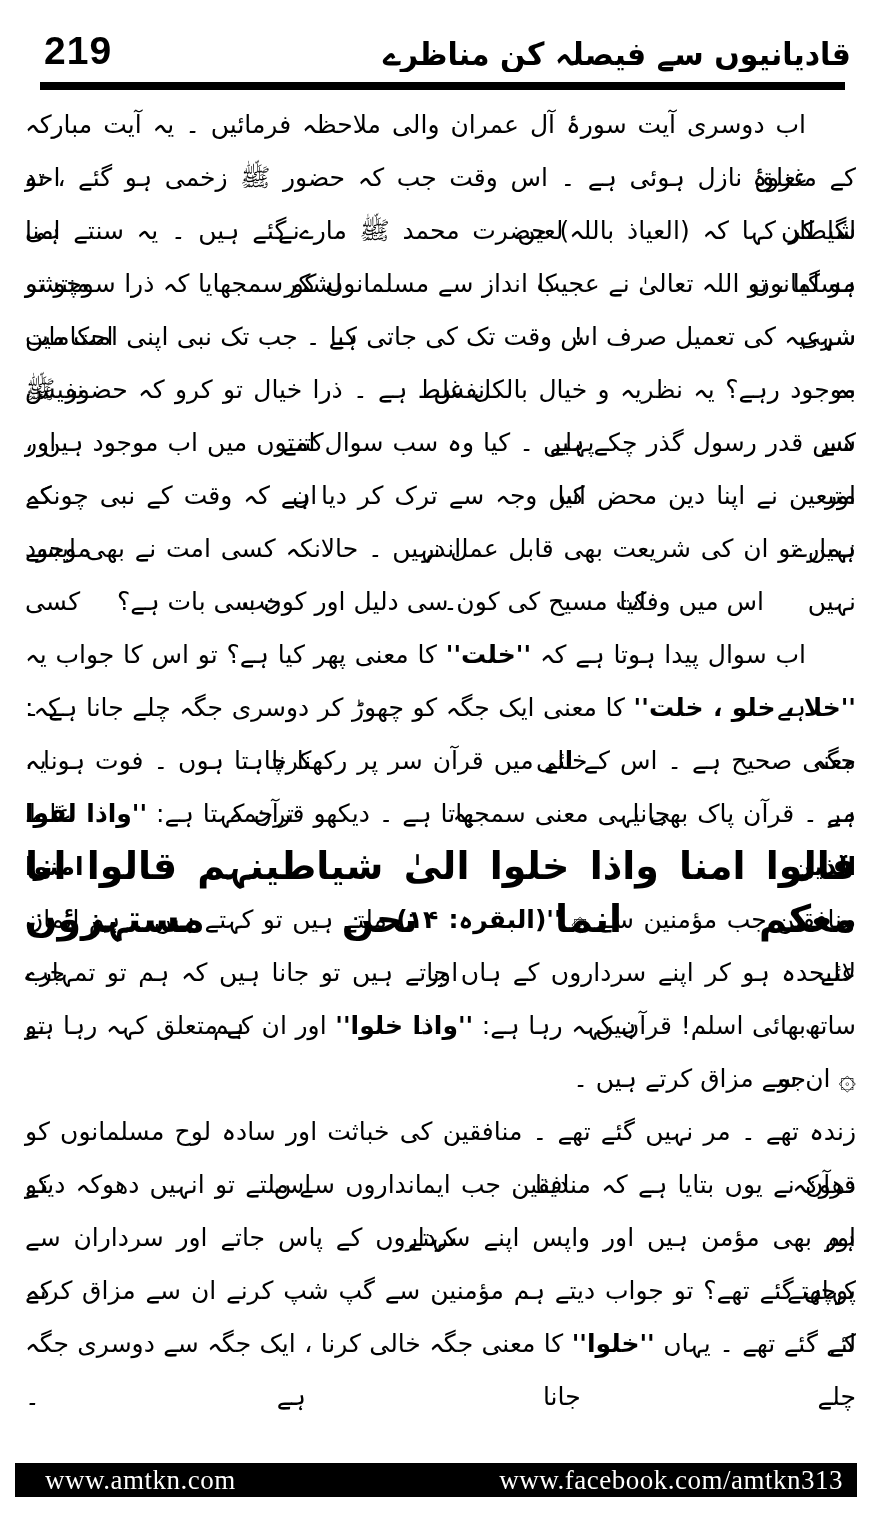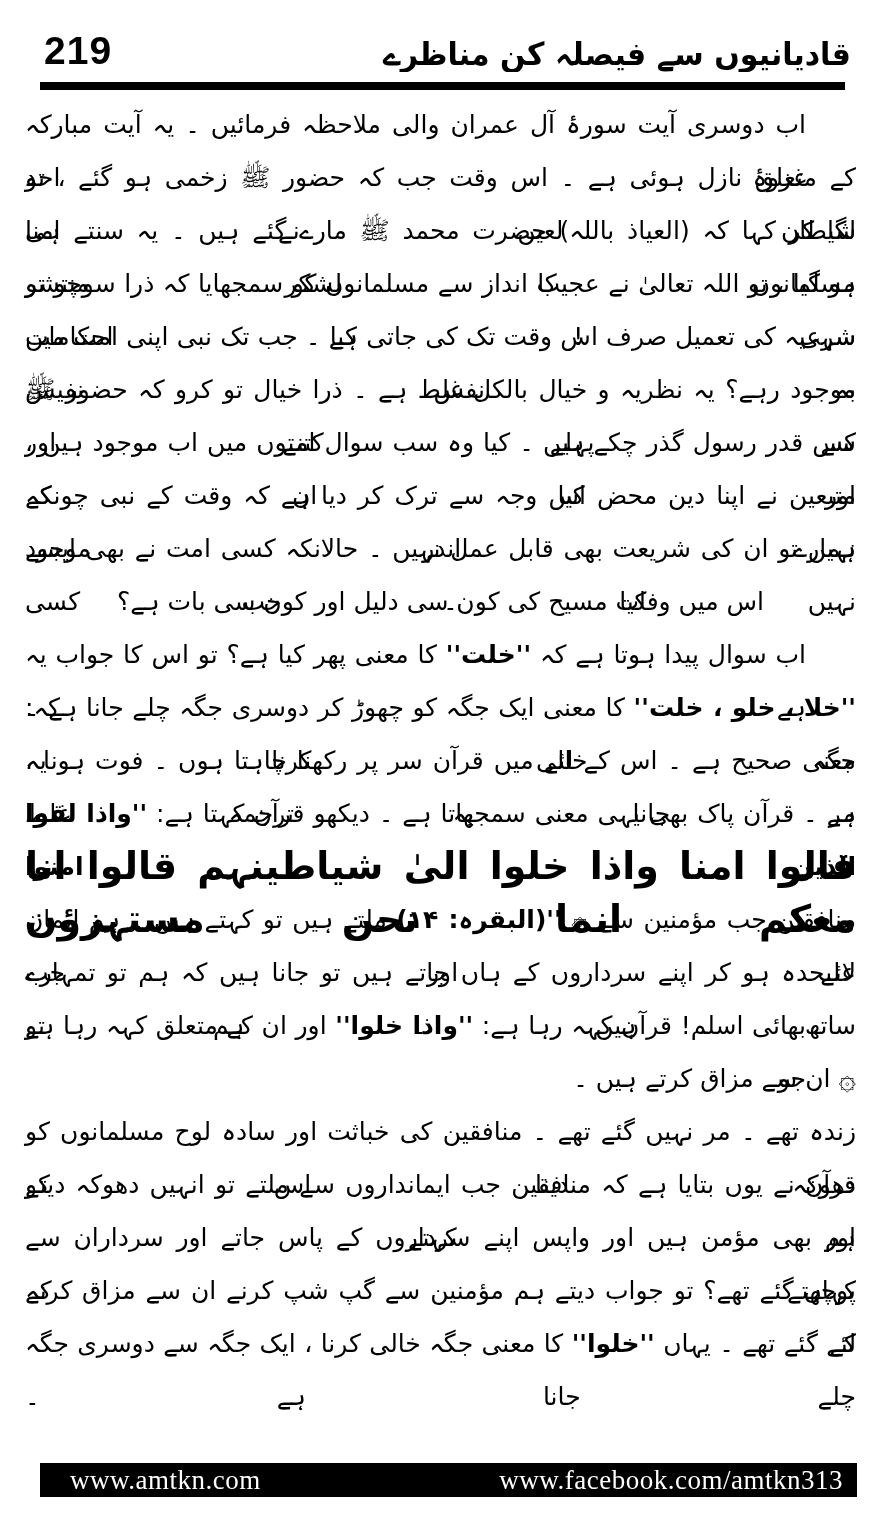--- a/index.html
+++ b/index.html
@@ -34,21 +34,21 @@
   
   .line.justify,.line.indent{text-align:justify;text-align-last:justify;white-space:normal;}
   .line.indent{padding-right:50px;}
   .line.center{text-align:center;}
   .line.right{text-align:right;}
   .line .bold{font-weight:bold;margin-top:15px;}
   .line.verse{font-size:38px;font-weight:bold;word-spacing:6px;}
   .line .ornament{font-size:30px;vertical-align:-2px;}
   
   .footer-bar{
-    position:absolute;left:40px;right:24px;bottom:34px;height:34px;background:#000;
+    position:absolute;left:15px;right:24px;bottom:34px;height:34px;background:#000;
     display:flex;justify-content:space-between;align-items:center;
     color:#fff;font-family:"Liberation Serif",serif;font-size:27px;
     padding:0 14px 0 30px;box-sizing:border-box;
   }
   .footer-bar .url{line-height:1;letter-spacing:.5px;}
 </style>
 </head>
 <body>
 
 <div class="header">

